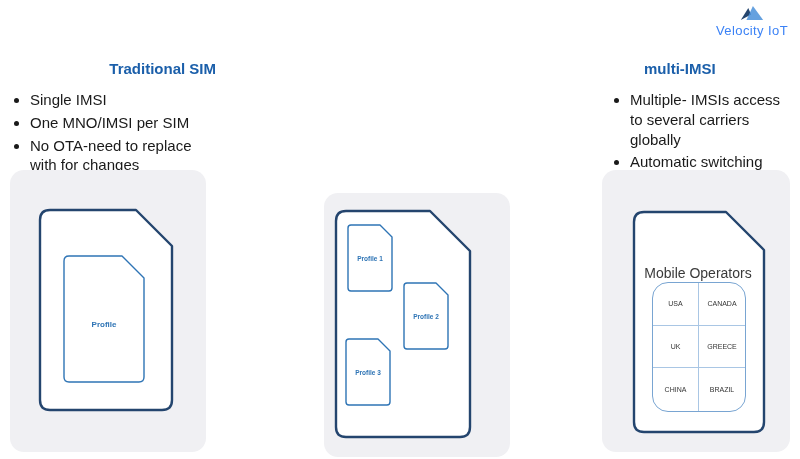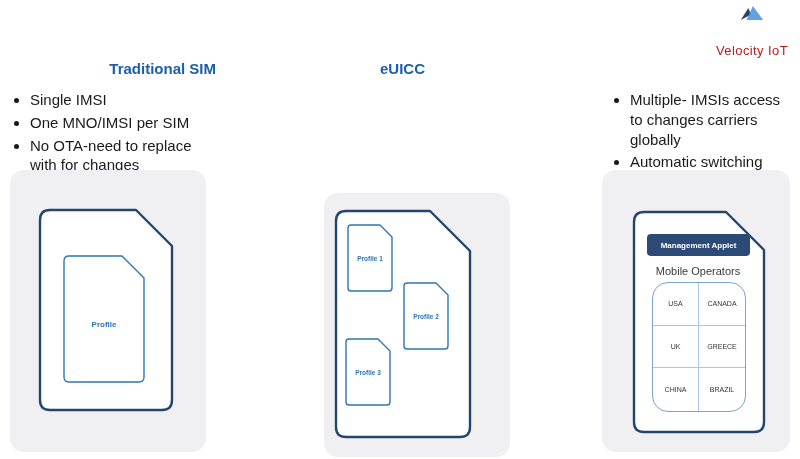--- a/index.html
+++ b/index.html
@@ -7,21 +7,21 @@
   body {
     width: 800px; height: 459px;
     background: #ffffff;
     font-family: "Liberation Sans", sans-serif;
   }
   .page { position: relative; width: 800px; height: 459px; background: #fff; overflow: hidden; }
 
   
   .logo { position: absolute; top: 6px; right: 12px; display: flex; flex-direction: column; align-items: center; gap: 2px; }
   .logo-icon { width: 26px; height: 15px; }
-  .logo-text { font-size: 13px; color: #b91c1c; font-weight: 500; letter-spacing: 0.4px; margin-top: 20px; }
+  .logo-text { font-size: 13px; color: #3b82f6; font-weight: 500; letter-spacing: 0.4px; }
 
   
   .title { position: absolute; top: 60px; margin: 0; font-size: 15px; font-weight: 700; color: #1b5faa; }
   .title-1 { left: 36px; width: 180px; text-align: right; }
   .title-2 { left: 280px; width: 245px; text-align: center; }
   .title-3 { left: 644px; width: 150px; text-align: left; }
 
   .bullets { position: absolute; top: 90px; margin: 0; padding: 0 0 0 18px; list-style: disc; }
   .bullets li { font-size: 15px; line-height: 1.32; color: #1a1a1a; margin-bottom: 3px; min-height: 12px; }
   .bullets-1 { left: 12px;  width: 198px; }
@@ -43,21 +43,21 @@
   .profile-label-1 { left: 54px; top: 86px;  width: 80px; height: 136px; font-size: 8px; }
   .mini-1 { left: 24px; top: 32px;  width: 44px; height: 66px; font-size: 6.5px; }
   .mini-2 { left: 80px; top: 90px;  width: 44px; height: 66px; font-size: 6.5px; }
   .mini-3 { left: 22px; top: 146px; width: 44px; height: 66px; font-size: 6.5px; }
 
   
   .applet-btn { position: absolute; left: 45px; top: 64px; width: 103px; height: 22px;
                 background: #2c4a76; border-radius: 4px; display: flex; align-items: center; justify-content: center;
                 color: #ffffff; font-size: 8px; font-weight: 700; }
   .operators-title { position: absolute; left: 40px; top: 95px; width: 112px; text-align: center;
-                     font-size: 11px; color: #3a3a3a; }
+                     font-size: 14px; color: #3a3a3a; }
   .operator-pad { position: absolute; left: 50px; top: 112px; width: 94px; height: 130px;
                   background: #ffffff; border: 1.5px solid #79a5d2; border-radius: 16px; overflow: hidden;
                   display: grid; grid-template-columns: 1fr 1fr; grid-auto-rows: 1fr; }
   .op-cell { display: flex; align-items: center; justify-content: center;
              font-size: 7px; color: #333333; border-right: 1px solid #a9c6e4; border-bottom: 1px solid #a9c6e4; }
   .op-cell:nth-child(2n) { border-right: none; }
   .op-cell:nth-child(5), .op-cell:nth-child(6) { border-bottom: none; }
 </style>
 </head>
 <body>
@@ -66,29 +66,29 @@
 
   <div class="logo">
     <svg class="logo-icon" viewBox="0 0 28 16">
       <polygon points="2,15 10,2 13,9" fill="#24456e"></polygon>
       <polygon points="8,15 15,0 26,15" fill="#4a90d9" opacity="0.85"></polygon>
     </svg>
     <div class="logo-text">Velocity IoT</div>
   </div>
 
   <h2 class="title title-1">Traditional SIM</h2>
-  <h2 class="title title-2">eUICC</h2>
+  <h2 class="title title-3">multi-IMSI</h2>
 
   <ul class="bullets bullets-1">
     <li>Single IMSI</li>
     <li>One MNO/IMSI per SIM</li>
     <li>No OTA-need to replace with for changes</li>
   </ul>
   <ul class="bullets bullets-3">
-    <li>Multiple- IMSIs  access to changes carriers globally</li>
+    <li>Multiple- IMSIs  access to several carriers globally</li>
     <li>Automatic switching replace IMSIs/ carriers</li>
     <li></li>
   </ul>
 
   <div class="card card-1">
     <svg width="196" height="282" viewBox="0 0 196 282">
       <path class="sim-outline" d="M 40 40 H 126 L 162 76 V 230 Q 162 240 152 240 H 40 Q 30 240 30 230 V 50 Q 30 40 40 40 Z"></path>
       <path class="profile-shape" d="M 59 86 H 112 L 134 108 V 207 Q 134 212 129 212 H 59 Q 54 212 54 207 V 91 Q 54 86 59 86 Z"></path>
     </svg>
     <div class="overlay-label profile-label-1">Profile</div>
@@ -103,21 +103,20 @@
     </svg>
     <div class="overlay-label mini-1">Profile 1</div>
     <div class="overlay-label mini-2">Profile 2</div>
     <div class="overlay-label mini-3">Profile 3</div>
   </div>
 
   <div class="card card-3">
     <svg width="188" height="282" viewBox="0 0 188 282">
       <path class="sim-outline" d="M 42 42 H 124 L 162 80 V 252 Q 162 262 152 262 H 42 Q 32 262 32 252 V 52 Q 32 42 42 42 Z"></path>
     </svg>
-    <div class="applet-btn">Management Applet</div>
     <div class="operators-title">Mobile Operators</div>
     <div class="operator-pad">
       <div class="op-cell">USA</div>
       <div class="op-cell">CANADA</div>
       <div class="op-cell">UK</div>
       <div class="op-cell">GREECE</div>
       <div class="op-cell">CHINA</div>
       <div class="op-cell">BRAZIL</div>
     </div>
   </div>

